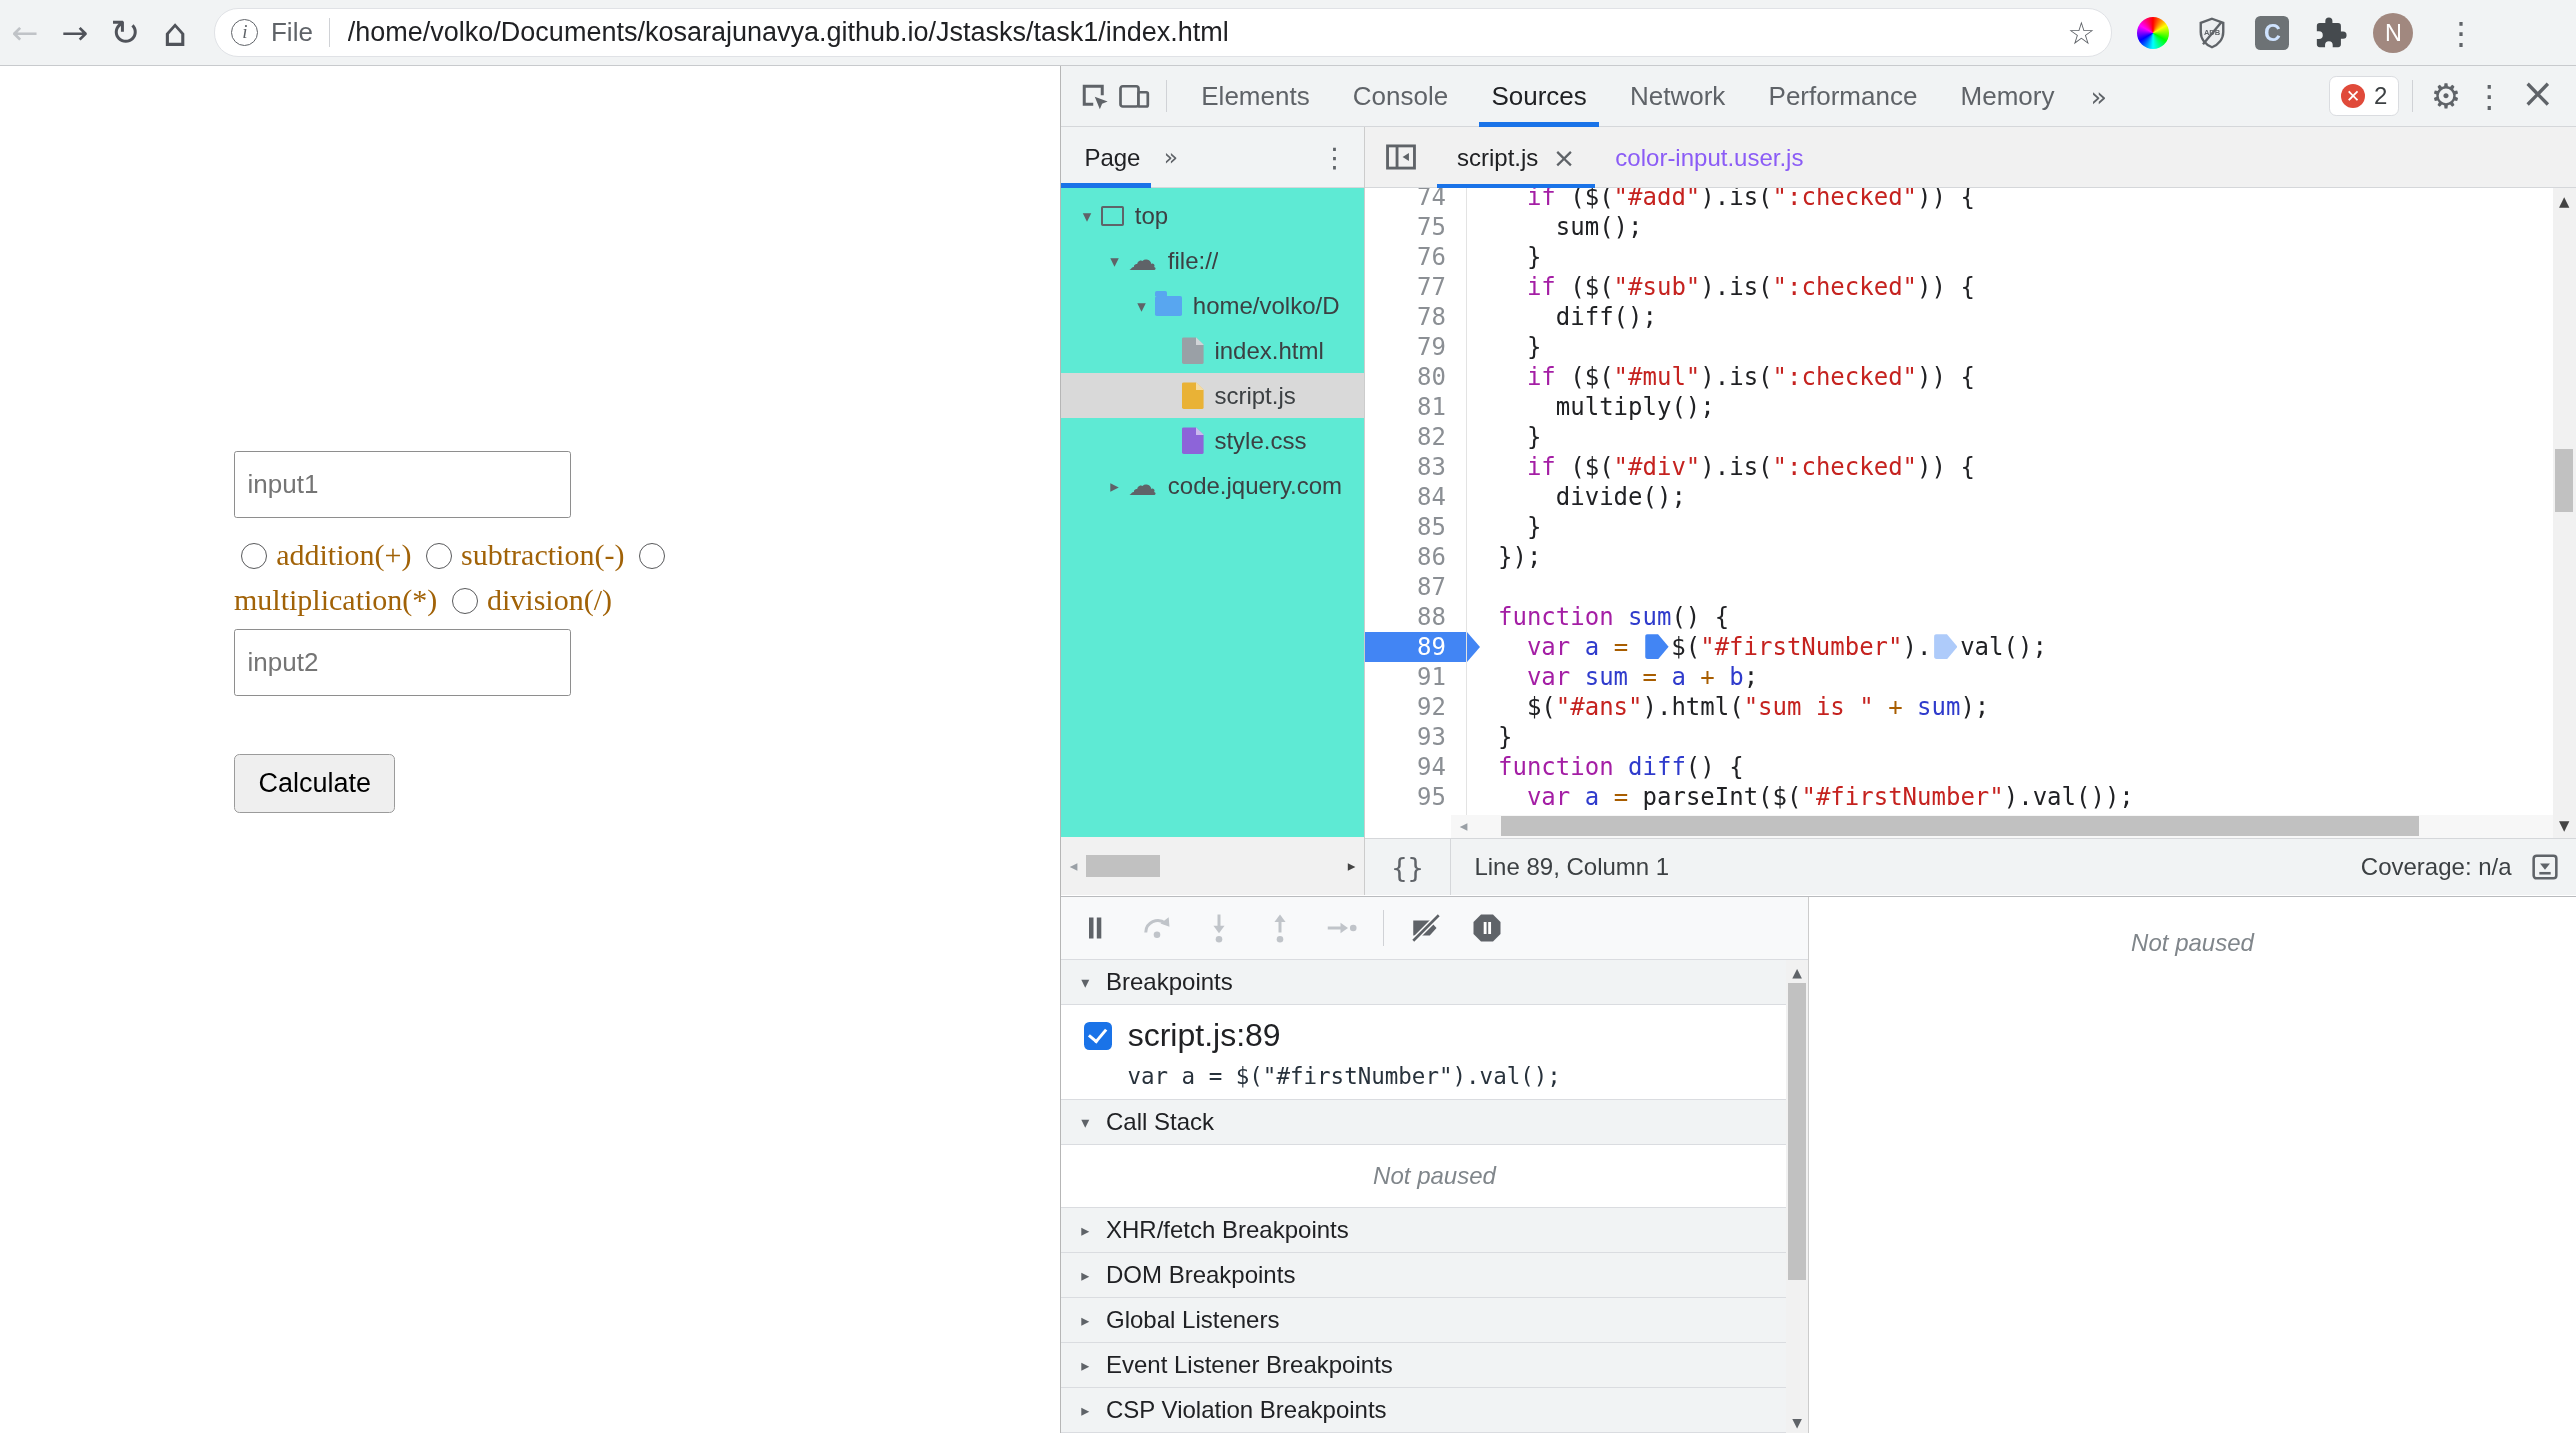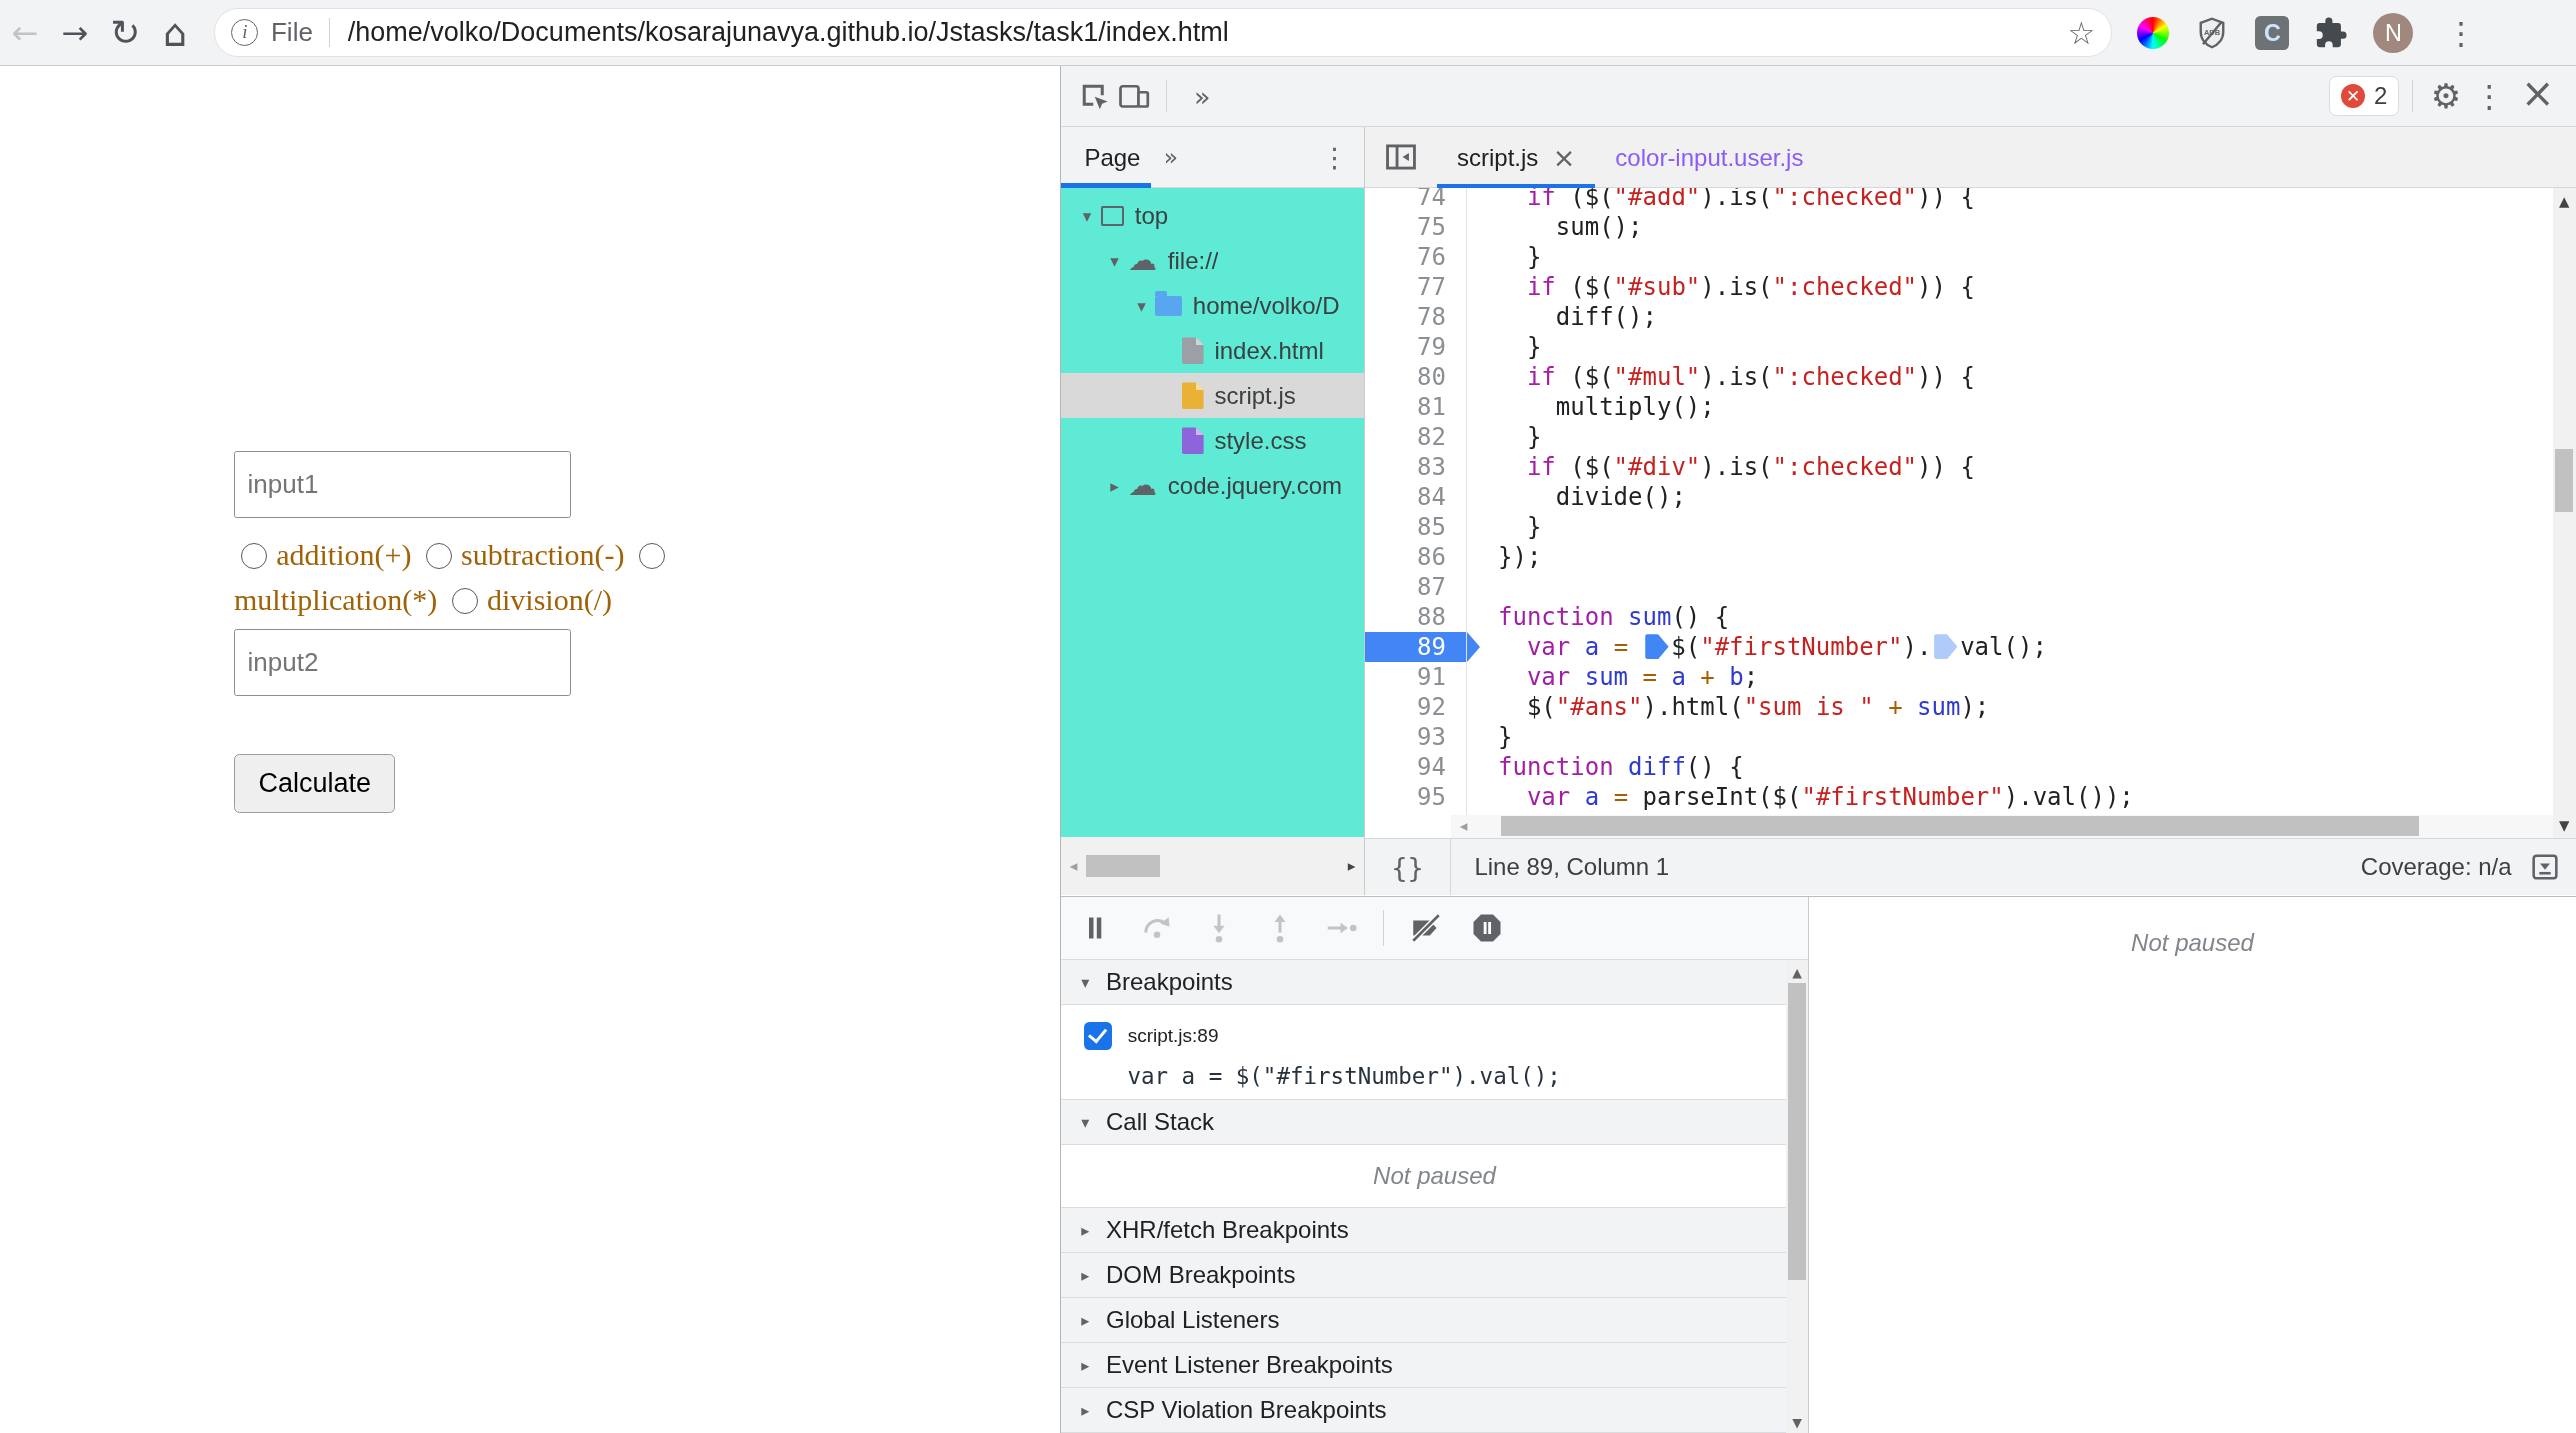--- a/index.html
+++ b/index.html
@@ -154,21 +154,21 @@
   .dbg-divider { width:0.9px; height:36px; background:#d0d2d6; }
   .sect-header { height:45px; background:#f1f3f4; border-bottom:0.9px solid #dadce0;
     display:flex; align-items:center; font-size:24px; color:#202124; }
   .sect-arrow { width:23.4px; margin-left:12.6px; font-size:16px; color:#5f6368; text-align:center; }
   .sect-title { margin-left:9px; }
   .bp-item { height:95px; background:#fff; border-bottom:0.9px solid #dadce0; padding:12.6px 0 0 23.4px; }
   .bp-row1 { display:flex; align-items:center; height:36px; }
   .bp-check { width:28px; height:28px; background:#1a73e8; border-radius:5.4px; position:relative; flex:0 0 auto; }
   .bp-check::after { content:""; position:absolute; left:8px; top:3.6px; width:8px; height:14.4px;
     border:solid #fff; border-width:0 3.1px 3.1px 0; transform:rotate(40deg); }
-  .bp-label { margin-left:15.3px; font-size:19px; color:#202124; }
+  .bp-label { margin-left:15.3px; font-size:32px; color:#202124; }
   .bp-code { margin:9px 0 0 43px; font-family:"DejaVu Sans Mono",monospace; font-size:22.5px; color:#28323c; }
   .np-row { height:63px; background:#fff; border-bottom:0.9px solid #dadce0; display:flex;
     align-items:center; justify-content:center; font-size:24px; font-style:italic; color:#80868b; }
   .dbg-vscroll { position:absolute; right:0; top:63px; bottom:0; width:21.6px; background:#f1f1f1; }
   .dbg-vscroll .arr { position:absolute; left:0; width:100%; text-align:center; font-size:12.6px; color:#5f6368; }
   .dbg-right { flex:1; position:relative; background:#fff; }
   .scope-tabbar { height:63px; background:#f1f3f4; border-bottom:0.9px solid #dadce0;
     display:flex; align-items:flex-end; padding-left:27px; }
   .scope-tab { height:63px; line-height:63px; padding:0 12.6px; margin-right:27px; font-size:24px;
     color:#5f6368; position:relative; }
@@ -231,20 +231,28 @@
         <path d="M12.5 12.5l8.6 3.2-3.7 1.5-1.5 3.7z" fill="#5f6368"></path>
       </svg>
     </span>
     <span class="tb-icon">
       <svg class="ic" width="36" height="36" viewBox="0 0 24 24" fill="none" stroke="#5f6368" stroke-width="1.8">
         <rect x="3" y="5.5" width="12" height="13.5" rx="1.5"></rect>
         <rect x="15" y="9.5" width="6.2" height="9.5" rx="1" fill="#f1f3f4"></rect>
       </svg>
     </span>
     <span class="tb-divider"></span>
+    <div id="dt-tabs" style="display:flex;">
+        <span class="dt-tab">Elements</span>
+        <span class="dt-tab">Console</span>
+        <span class="dt-tab active">Sources</span>
+        <span class="dt-tab">Network</span>
+        <span class="dt-tab">Performance</span>
+        <span class="dt-tab">Memory</span>
+      </div>
     <span class="more-tabs glyph">»</span>
     <span class="spacer"></span>
     <span class="err-badge">
       <span class="err-circle glyph">✕</span>
       <span class="err-count">2</span>
     </span>
     <span class="tb-divider"></span>
     <span class="gear glyph">⚙</span>
     <span class="kebab glyph">⋮</span>
     <span class="dt-close glyph">×</span>

